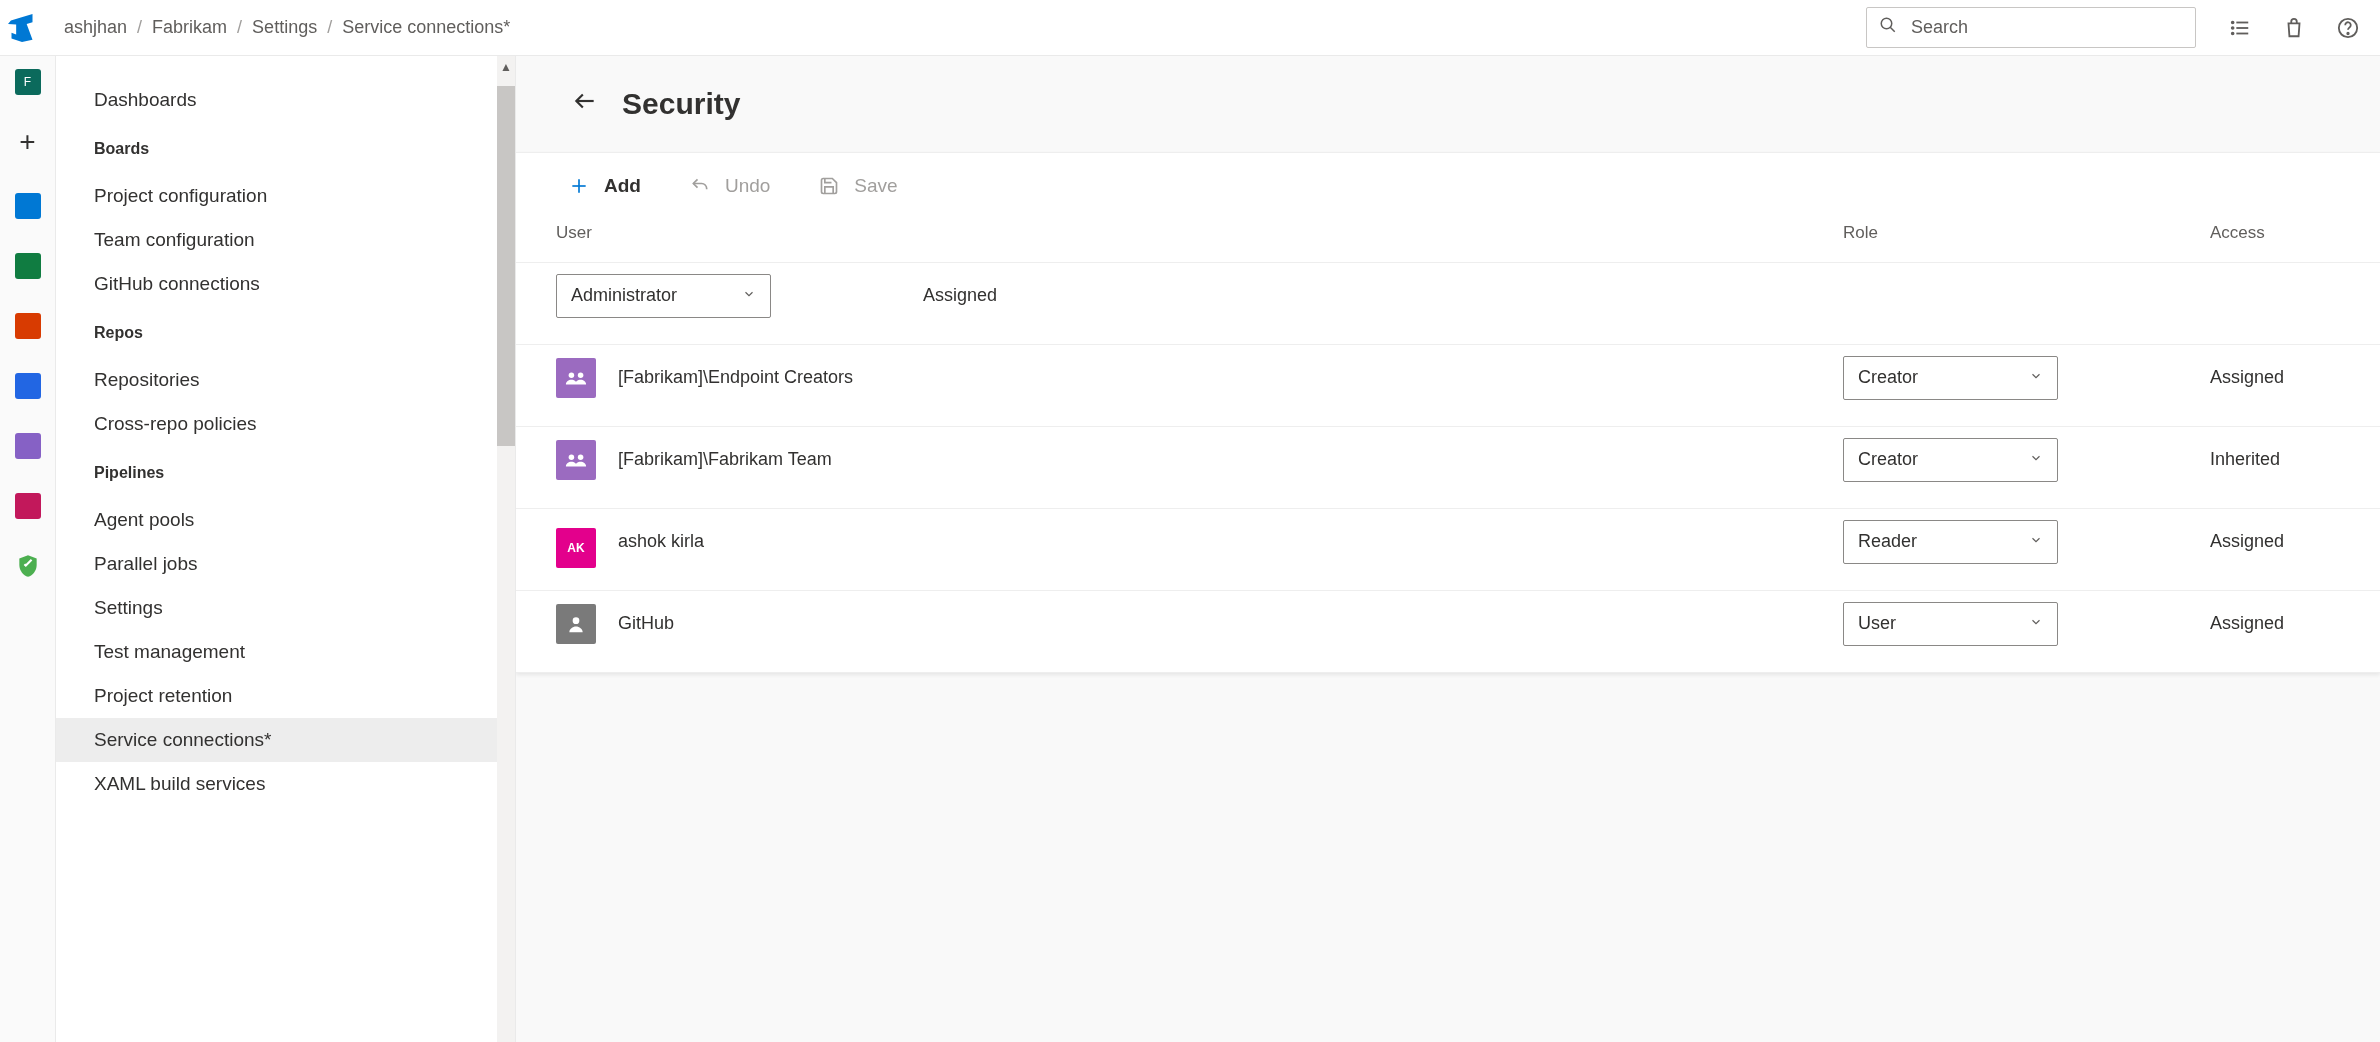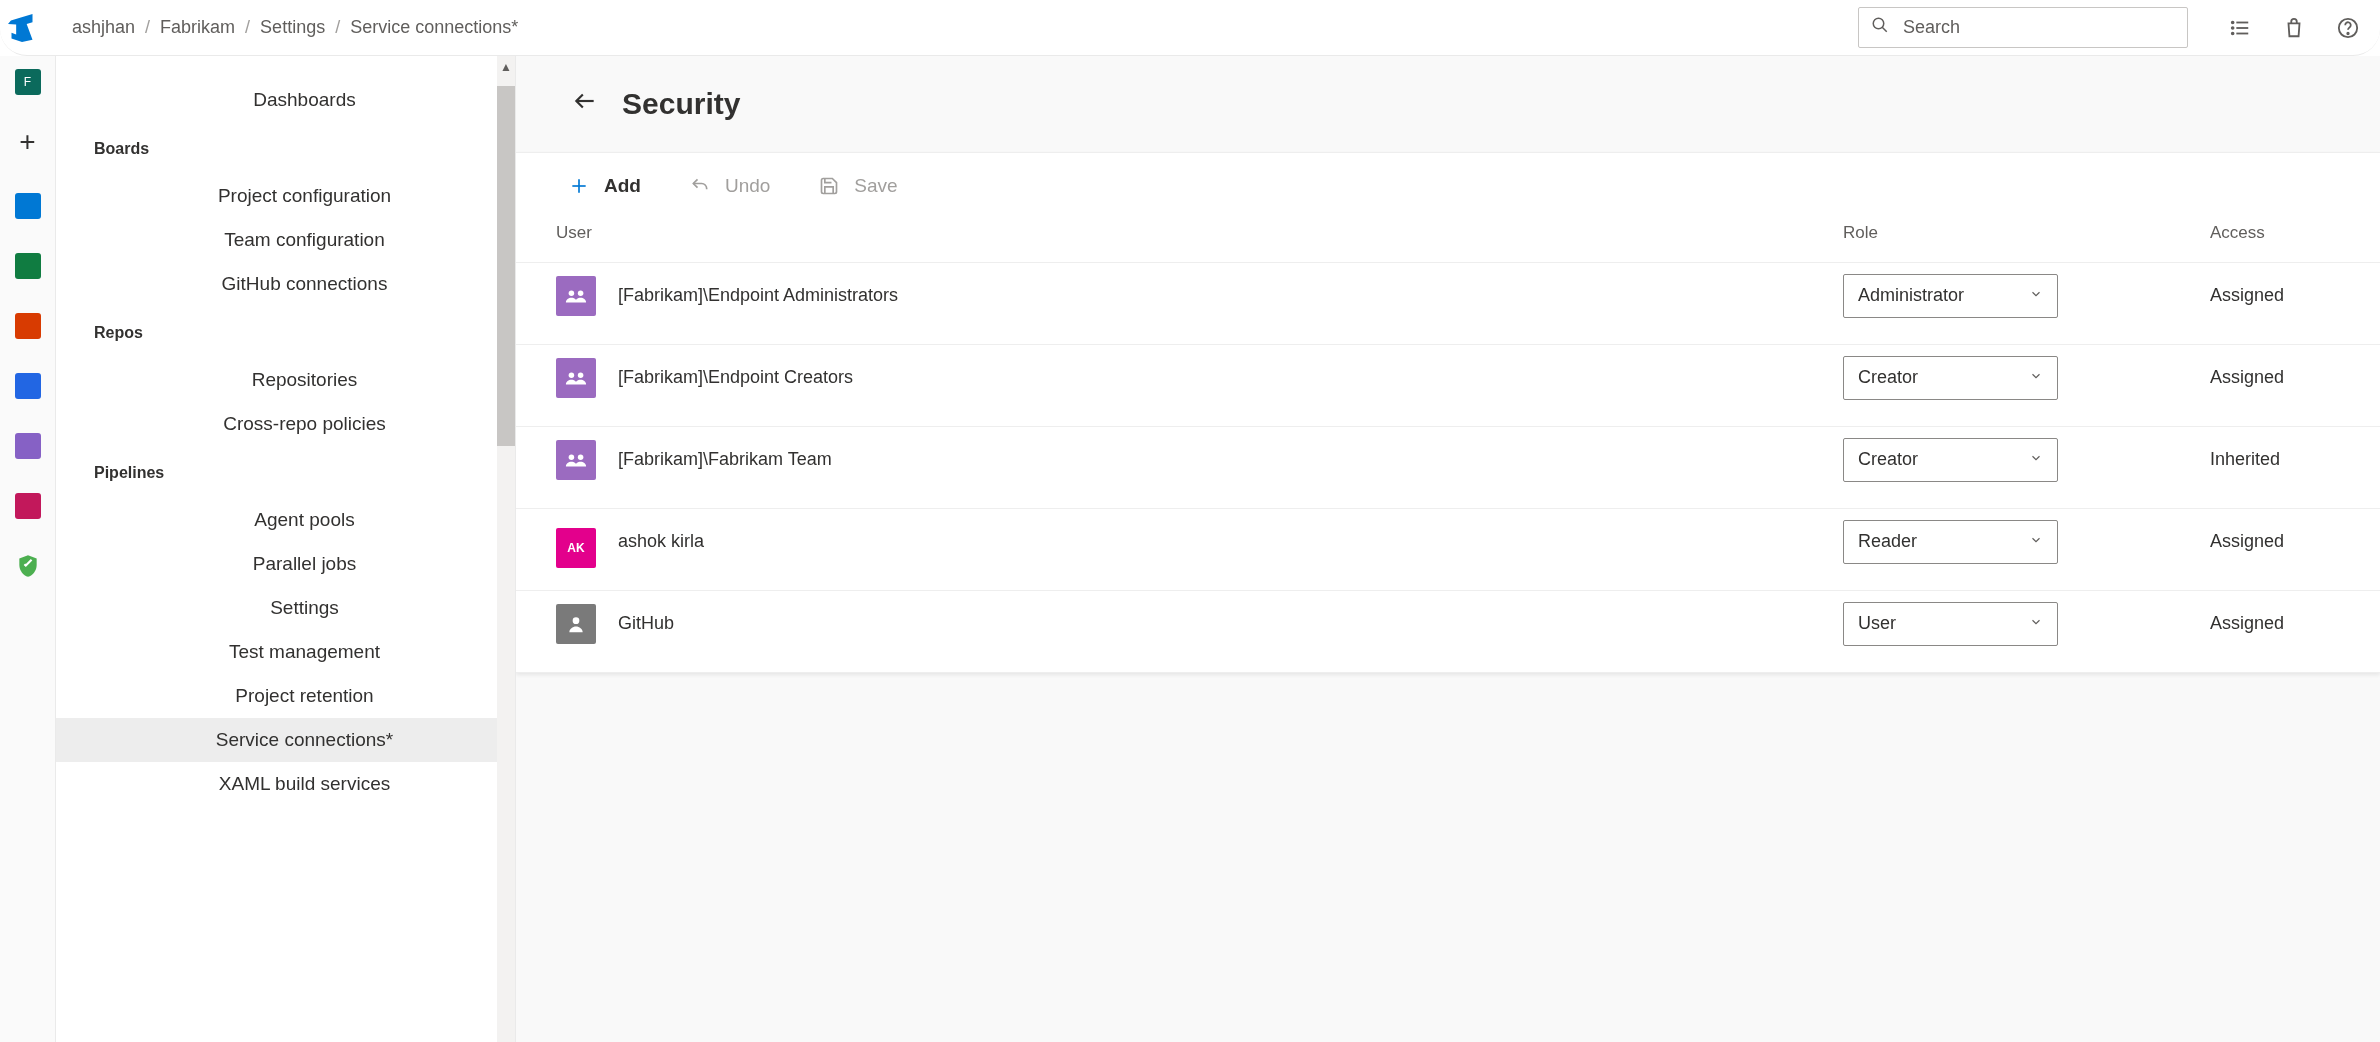--- a/index.html
+++ b/index.html
@@ -7,22 +7,20 @@
   body { display: flex; flex-direction: column; overflow: hidden; }
 
   
   .header {
     height: 56px;
     display: flex;
     align-items: center;
     padding: 0 20px 0 8px;
     border-bottom: 1px solid #eaeaea;
     flex: 0 0 auto;
-    gap: 8px;
-    border-radius: 27px;
   }
   .logo-icon { width: 28px; height: 28px; margin-right: 28px; display:flex; align-items:center; justify-content:center; }
   .breadcrumb { display: flex; align-items: center; gap: 10px; font-size: 18px; color: #605e5c; }
   .breadcrumb .crumb { color: #605e5c; cursor: pointer; }
   .breadcrumb .sep { color: #a19f9d; }
   .header-spacer { flex: 1; }
   .search-box {
     width: 330px; height: 41px;
     border: 1px solid #c8c6c4;
     border-radius: 2px;
@@ -68,21 +66,20 @@
   }
   .sidebar .section-title {
     font-weight:700; font-size:16px;
     padding: 18px 0 16px 38px;
   }
   .sidebar .nav-item {
     font-size: 19px;
     padding: 11px 0 11px 38px;
     color:#323130;
     cursor:pointer;
-    text-align:center;
   }
   .sidebar .nav-item.active { background:#ededed; }
   .sidebar .nav-item:first-child { padding-top:0; padding-bottom: 8px;}
 
   
   .sidebar-scrollgutter {
     position:absolute; top:0; right:0; width:18px; height:100%;
     background:#f3f2f1;
   }
   .sidebar-scrollthumb     { position:absolute; right:0; top:30px;  width:18px; height:360px; background:#c8c6c4; }
@@ -326,30 +323,20 @@
       </div>
 
       <div class="tbl">
         <div class="thead">
           <div class="col-user">User</div>
           <div class="col-role">Role</div>
           <div class="col-access">Access</div>
         </div>
 
         <div class="trow">
-          <div class="col-user">
-            <div class="avatar group">
-              <svg class="group-avatar-svg" viewBox="0 0 24 14">
-                  <circle cx="7" cy="4" r="3" fill="#fff"></circle>
-                  <circle cx="17" cy="4" r="3" fill="#fff"></circle>
-                  <path fill="#fff" d="M1 14c0-3 3-5 6-5s6 2 6 5H1zM11 14c0-3 3-5 6-5s6 2 6 5H11z"></path>
-                </svg>
-            </div>
-            <span>[Fabrikam]\Endpoint Administrators</span>
-          </div>
           <div class="col-role">
             <div class="role-select">
               <span>Administrator</span>
               <span class="chev">
                 <svg width="14" height="14" viewBox="0 0 24 24" fill="none" stroke="#605e5c" stroke-width="2">
                     <polyline points="6 9 12 15 18 9"></polyline>
                   </svg>
               </span>
             </div>
           </div>

